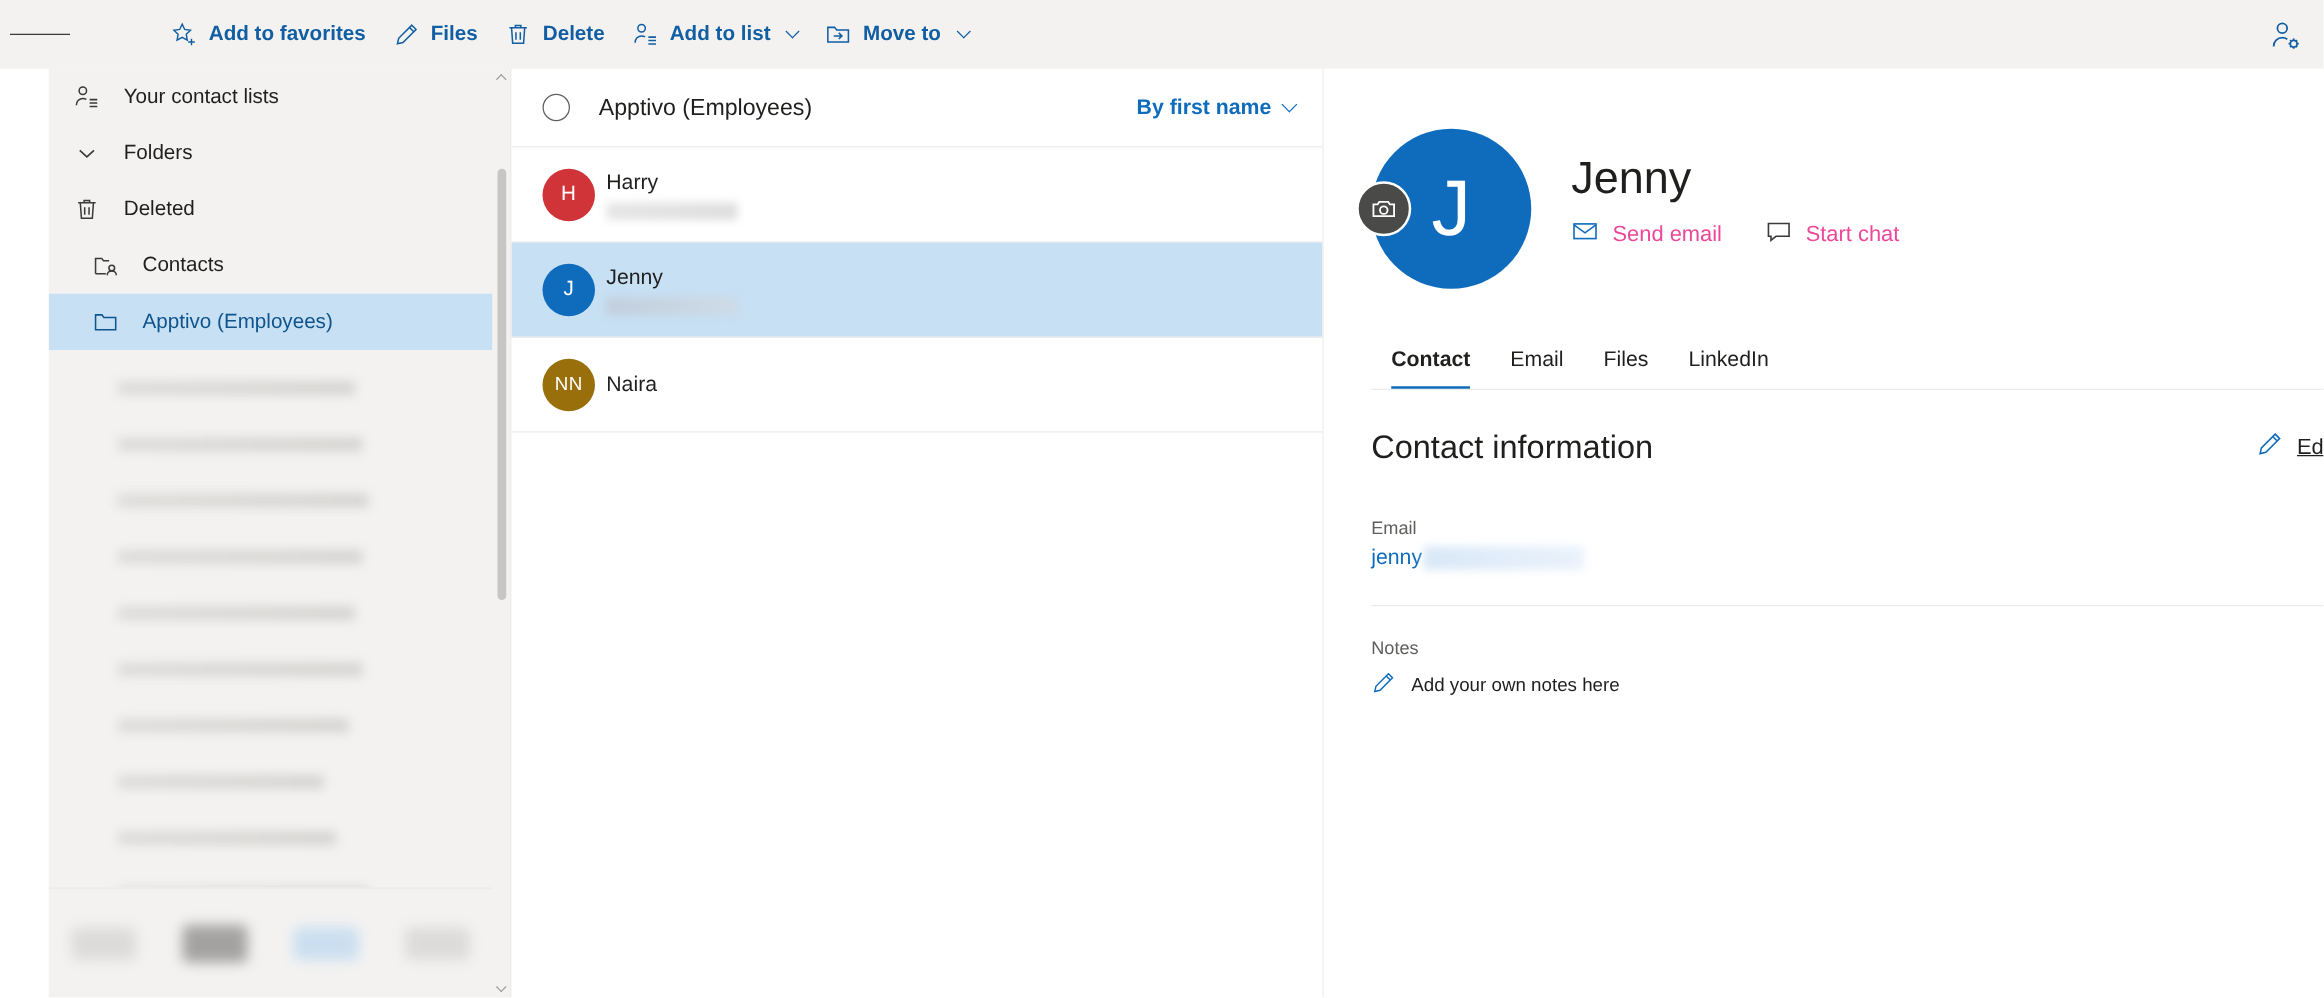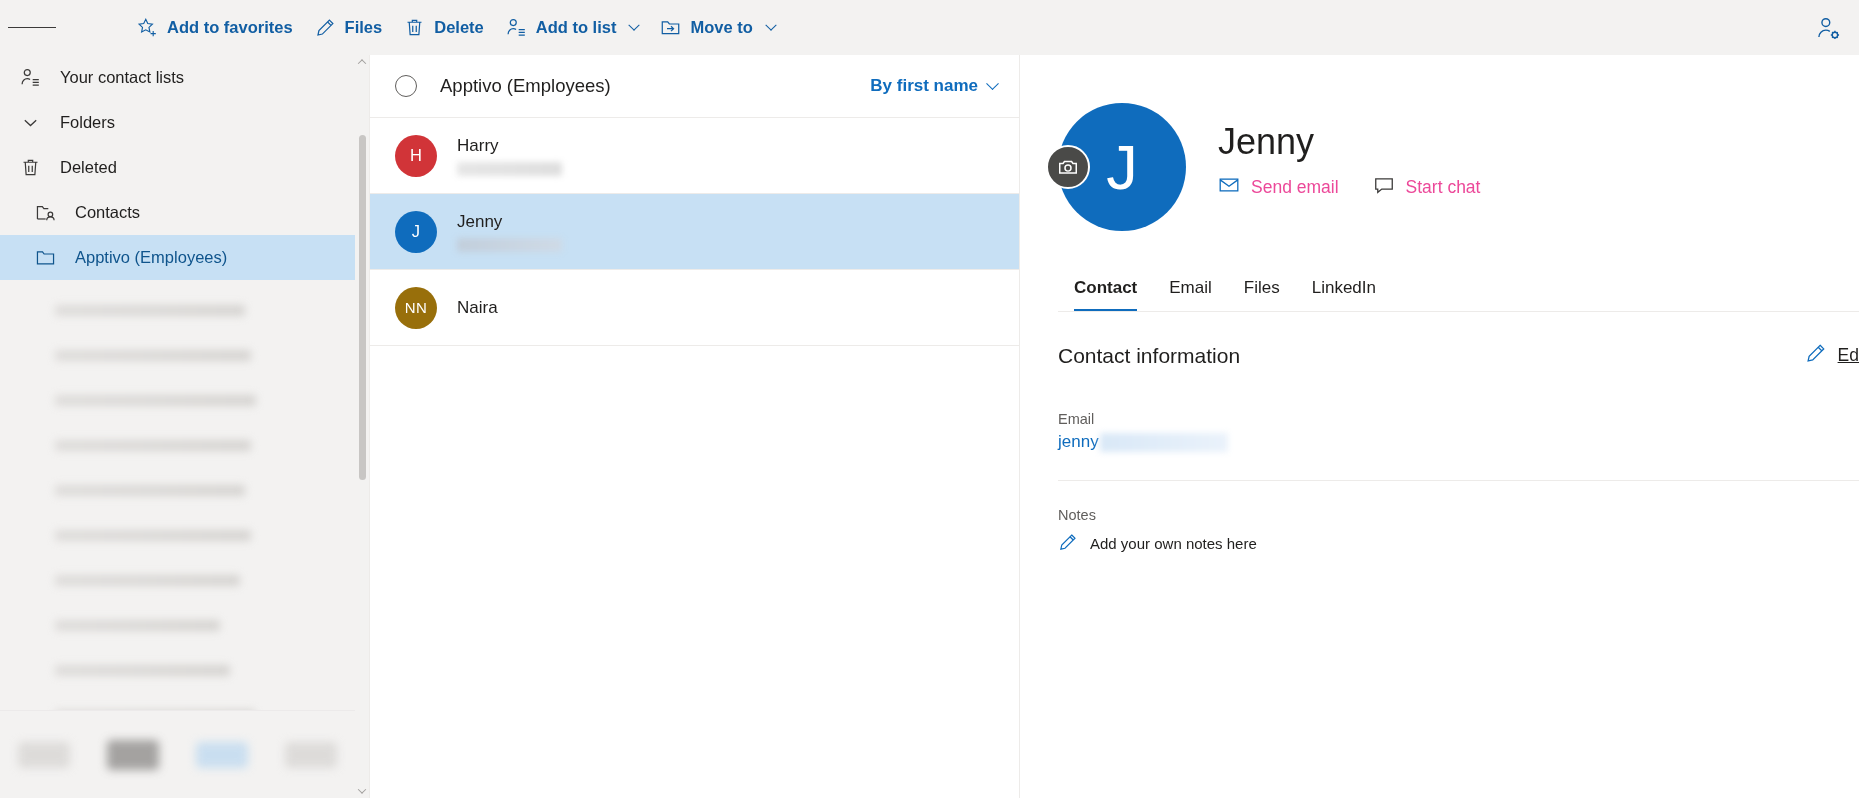--- a/index.html
+++ b/index.html
@@ -59,20 +59,21 @@
   .icon-btn { width: 42px; height: 42px; display: flex; align-items: center; justify-content: center; cursor: pointer; }
 
   
   .body { flex: 1; display: flex; min-height: 0; }
 
   
   .leftnav {
     width: 370px; min-width: 370px; background: #f3f2f1;
     position: relative; overflow: hidden;
     border-right: 1px solid #edebe9;
+    margin-left: 39px;
   }
   .nav-scroll { position: absolute; inset: 0 14px 0 0; }
   .navitem {
     display: flex; align-items: center; height: 45px;
     padding-left: 20px; cursor: pointer; font-size: 16.5px; color: #201f1e;
   }
   .navitem .nico { width: 34px; display: flex; align-items: center; }
   .navitem.indent { padding-left: 35px; }
   .navitem.selected { background: #c7e0f4; color: #0f548c; font-weight: normal; }
   .navitem.selected .nlabel { color: #0f548c; }
@@ -139,21 +140,21 @@
   .contact-row {
     height: 76px; display: flex; align-items: center; padding: 0 22px 0 25px;
     border-bottom: 1px solid #edebe9; cursor: pointer;
   }
   .contact-row.selected { background: #c7e0f4; }
   .avatar {
     width: 42px; height: 42px; border-radius: 50%; flex: 0 0 auto;
     display: flex; align-items: center; justify-content: center;
     color: #fff; font-size: 16.5px; letter-spacing: .3px;
   }
-  .c-text { margin-left: 20px; display: flex; flex-direction: column; gap: 6px; justify-content: flex-end; }
+  .c-text { margin-left: 9px; display: flex; flex-direction: column; gap: 6px; justify-content: flex-end; }
   .c-name { font-size: 17px; color: #201f1e; }
   .c-sub {
     height: 14px; border-radius: 2px;
     background: linear-gradient(90deg,#e6e6e6,#dedede);
     filter: blur(3.2px);
   }
 
   
   .detail { flex: 1; background: #fff; overflow: hidden; position: relative; }
   .detail-head { display: flex; align-items: flex-start; padding: 48px 0 0 38px; }
@@ -180,21 +181,21 @@
   }
   .tab.active { font-weight: bold; }
   .tab.active::after {
     content: ""; position: absolute; left: 16px; right: 16px; bottom: 0;
     height: 2.5px; background: #0f6cbd;
   }
   .tabs-line { height: 1px; background: #edebe9; margin-left: 38px; }
 
   .section { padding: 30px 0 0 38px; }
   .section-head { display: flex; align-items: center; }
-  .section-title { font-size: 21px; font-weight: 300; color: #201f1e; }
+  .section-title { font-size: 26px; font-weight: 300; color: #201f1e; }
   .edit-link {
     margin-left: auto; display: flex; align-items: center; gap: 11px;
     font-size: 17.5px; color: #201f1e; cursor: pointer; padding-right: 0;
     white-space: nowrap; overflow: hidden; text-decoration: underline;
   }
   .field { margin-top: 42px; }
   .field-label { font-size: 14.5px; color: #605e5c; }
   .field-value { margin-top: 5px; font-size: 17px; color: #0f6cbd; display: flex; align-items: center; cursor: pointer; }
   .redact {
     display: inline-block; height: 19px; width: 128px; margin-left: 1px;

